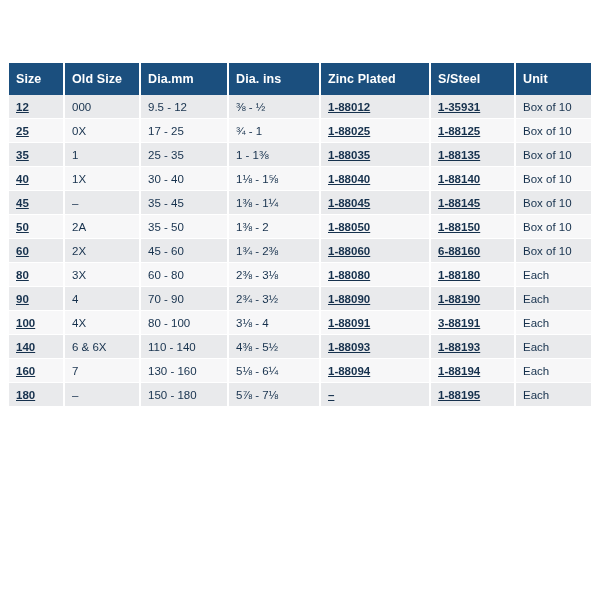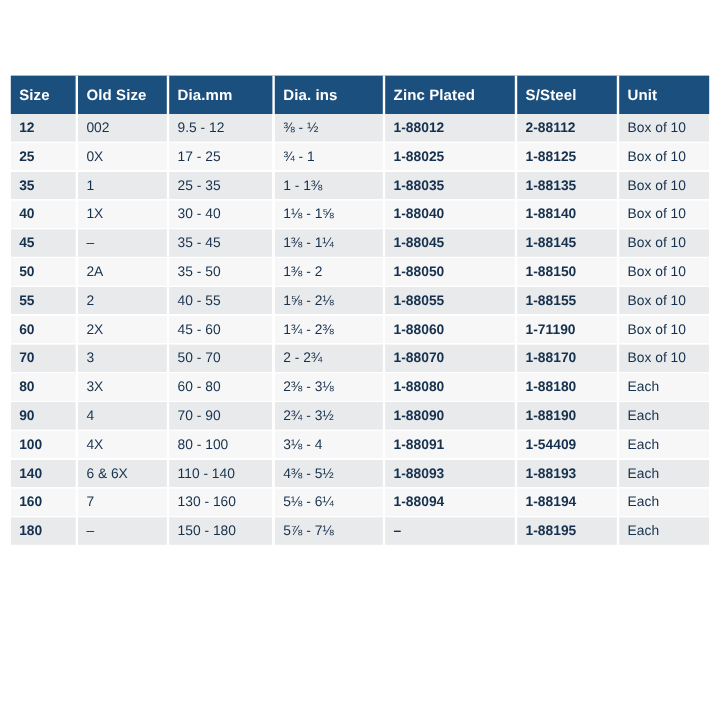--- a/index.html
+++ b/index.html
@@ -46,21 +46,21 @@
     vertical-align: middle;
     border-right: 2px solid #ffffff;
     border-bottom: 1px solid #ffffff;
     color: #16314d;
     white-space: nowrap;
     overflow: hidden;
   }
   table.spec td:last-child { border-right: none; margin-top: 10px; }
   table.spec tbody tr:nth-child(odd) td { background: #e9eaec; }
   table.spec tbody tr:nth-child(even) td { background: #f7f7f8; }
-  td.bold, th.bold { font-weight: bold; }
+  td.bold, th.bold { font-weight: bold; text-decoration: underline; }
   .col-size { width: 55px; }
   .col-old { width: 76px; }
   .col-mm { width: 88px; }
   .col-ins { width: 92px; }
   .col-zinc { width: 110px; }
   .col-ss { width: 85px; }
   .col-unit { width: 76px; }
 </style>
 </head>
 <body>
@@ -83,25 +83,25 @@
         <th>Dia.mm</th>
         <th>Dia. ins</th>
         <th>Zinc Plated</th>
         <th>S/Steel</th>
         <th>Unit</th>
       </tr>
     </thead>
     <tbody id="tbody">
         <tr>
           <td class="bold">12</td>
-          <td>002</td>
+          <td>000</td>
           <td>9.5 - 12</td>
           <td>⅜ - ½</td>
           <td class="bold">1-88012</td>
-          <td class="bold">2-88112</td>
+          <td class="bold">1-35931</td>
           <td>Box of 10</td>
         </tr>
         <tr>
           <td class="bold">25</td>
           <td>0X</td>
           <td>17 - 25</td>
           <td>¾ - 1</td>
           <td class="bold">1-88025</td>
           <td class="bold">1-88125</td>
           <td>Box of 10</td>
@@ -136,44 +136,26 @@
         <tr>
           <td class="bold">50</td>
           <td>2A</td>
           <td>35 - 50</td>
           <td>1⅜ - 2</td>
           <td class="bold">1-88050</td>
           <td class="bold">1-88150</td>
           <td>Box of 10</td>
         </tr>
         <tr>
-          <td class="bold">55</td>
-          <td>2</td>
-          <td>40 - 55</td>
-          <td>1⅝ - 2⅛</td>
-          <td class="bold">1-88055</td>
-          <td class="bold">1-88155</td>
-          <td>Box of 10</td>
-        </tr>
-        <tr>
           <td class="bold">60</td>
           <td>2X</td>
           <td>45 - 60</td>
           <td>1¾ - 2⅜</td>
           <td class="bold">1-88060</td>
-          <td class="bold">1-71190</td>
-          <td>Box of 10</td>
-        </tr>
-        <tr>
-          <td class="bold">70</td>
-          <td>3</td>
-          <td>50 - 70</td>
-          <td>2 - 2¾</td>
-          <td class="bold">1-88070</td>
-          <td class="bold">1-88170</td>
+          <td class="bold">6-88160</td>
           <td>Box of 10</td>
         </tr>
         <tr>
           <td class="bold">80</td>
           <td>3X</td>
           <td>60 - 80</td>
           <td>2⅜ - 3⅛</td>
           <td class="bold">1-88080</td>
           <td class="bold">1-88180</td>
           <td>Each</td>
@@ -186,21 +168,21 @@
           <td class="bold">1-88090</td>
           <td class="bold">1-88190</td>
           <td>Each</td>
         </tr>
         <tr>
           <td class="bold">100</td>
           <td>4X</td>
           <td>80 - 100</td>
           <td>3⅛ - 4</td>
           <td class="bold">1-88091</td>
-          <td class="bold">1-54409</td>
+          <td class="bold">3-88191</td>
           <td>Each</td>
         </tr>
         <tr>
           <td class="bold">140</td>
           <td>6 &amp; 6X</td>
           <td>110 - 140</td>
           <td>4⅜ - 5½</td>
           <td class="bold">1-88093</td>
           <td class="bold">1-88193</td>
           <td>Each</td>

